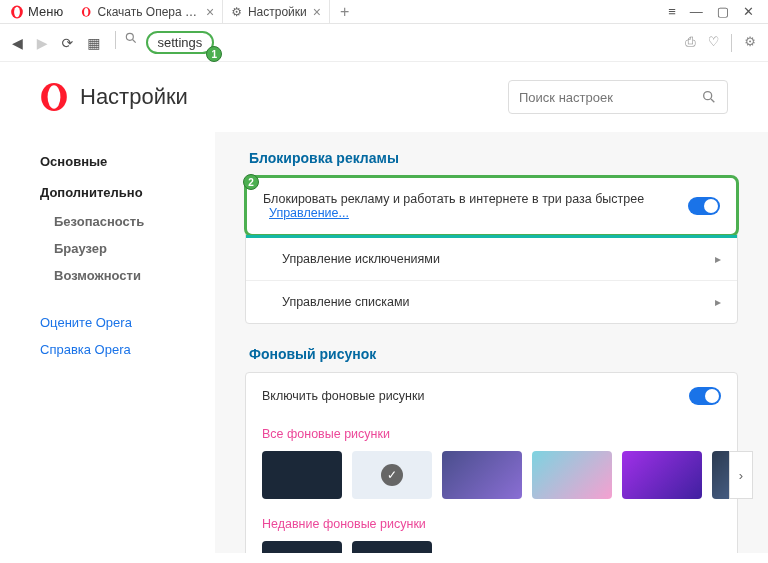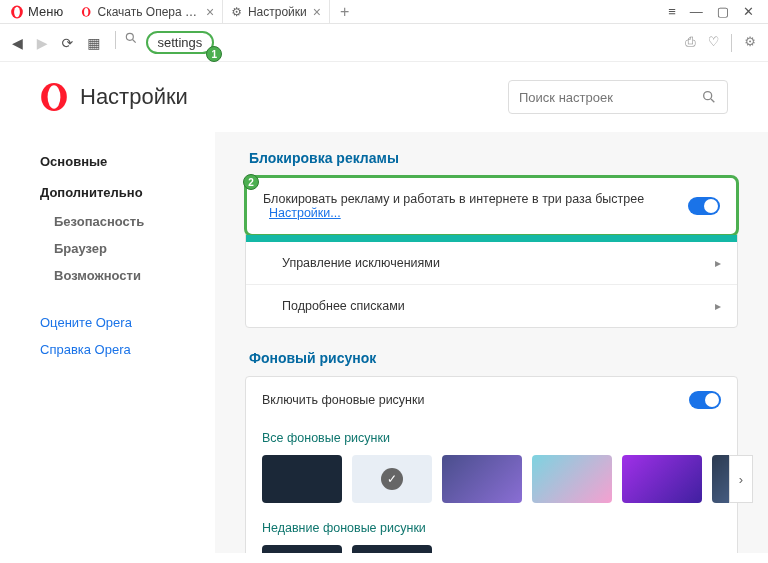--- a/index.html
+++ b/index.html
@@ -32,35 +32,35 @@
 .sidebar-item { padding: 8px 0; font-size: 13px; color: #444; }
 .sidebar-item.bold { font-weight: 600; color: #222; }
 .sidebar-sub { padding: 6px 0 6px 14px; font-size: 13px; color: #666; font-weight: bold; }
 .sidebar-link { padding: 6px 0; font-size: 13px; color: #1a73e8; }
 
 .main { flex: 1; background: #f7f7f7; padding: 14px 30px 0 30px; overflow-y: auto; }
 .section-title { font-size: 14px; font-weight: 600; color: #0369a1; padding: 4px 0 10px 4px; }
 .card { background: #fff; border: 1px solid #e0e0e0; border-radius: 4px; margin-bottom: 18px; }
 .row { display: flex; align-items: center; padding: 14px 16px; position: relative; }
 .row + .row { border-top: 1px solid #eee; }
-.row.sep-top { border-top: 7px solid #14b8a6; gap: 36px; }
+.row.sep-top { border-top: 3px solid #14b8a6; gap: 36px; }
 .row-indent { padding-left: 36px; }
 .row-text { font-size: 12.5px; color: #333; flex: 1; }
 .learn-more { color: #1a73e8; text-decoration: underline; font-size: 12.5px; margin-left: 6px; }
 .chev { color: #888; font-size: 12px; }
 .toggle { width: 32px; height: 18px; border-radius: 9px; background: #1a73e8; position: relative; }
 .toggle::after { content: ""; position: absolute; width: 14px; height: 14px; background: #fff; border-radius: 50%; top: 2px; right: 2px; }
 .highlight-row { border: 3px solid #4CAF50; border-radius: 8px; margin: -2px; }
 
 .wallpapers { display: flex; gap: 10px; padding: 10px 16px; align-items: center; position: relative; }
 .wp { width: 80px; height: 48px; border-radius: 4px; flex-shrink: 0; }
 .wp-check { position: absolute; width: 22px; height: 22px; border-radius: 50%; background: #666; display: flex; align-items: center; justify-content: center; color: #fff; font-size: 12px; }
 .wp-arrow { position:absolute; width:24px; height:48px; background:#fff; border:1px solid #ddd; display:flex; align-items:center; justify-content:center; color:#666; } .wp-arrow.right{ right:-16px; }
 
-.sub-label { font-size: 12.5px; color: #0f766e; padding: 8px 16px 0 16px; }
+.sub-label { font-size: 12.5px; color: #ec4899; padding: 8px 16px 0 16px; }
 </style>
 </head>
 <body>
 
 <div class="titlebar">
   <div class="menu-btn">
     <svg class="opera-o" viewBox="0 0 24 24">
         <ellipse cx="12" cy="12" rx="10" ry="11" fill="#ff1b2d"></ellipse>
         <ellipse cx="12" cy="12" rx="5" ry="9" fill="#fff"></ellipse>
       </svg>
@@ -143,30 +143,30 @@
 
   <div class="main">
     <div class="section-title">Блокировка рекламы</div>
     <div class="card">
       <div class="row highlight-row" style="position:relative;">
         <div class="marker" style="left:-4px;top:-4px;">
             <span>2</span>
           </div>
         <span class="row-text">
           <span>Блокировать рекламу и работать в интернете в три раза быстрее</span>
-          <a class="learn-more">Настройки...</a>
+          <a class="learn-more">Управление...</a>
         </span>
         <div class="toggle"></div>
       </div>
       <div class="row row-indent sep-top">
         <span class="row-text">Управление исключениями</span>
         <span class="chev">▸</span>
       </div>
       <div class="row row-indent">
-        <span class="row-text">Подробнее списками</span>
+        <span class="row-text">Управление списками</span>
         <span class="chev">▸</span>
       </div>
     </div>
 
     <div class="section-title">Фоновый рисунок</div>
     <div class="card">
       <div class="row">
         <span class="row-text">Включить фоновые рисунки</span>
         <div class="toggle"></div>
       </div>

